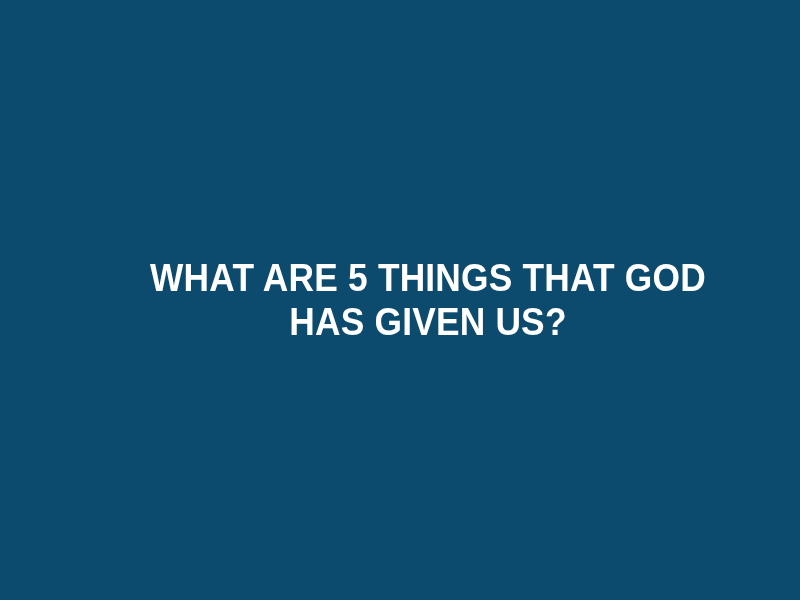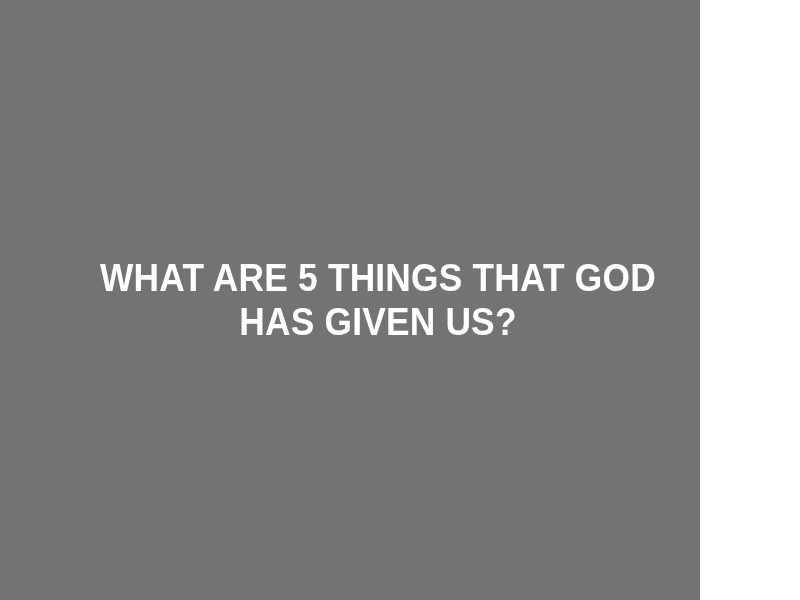--- a/index.html
+++ b/index.html
@@ -7,23 +7,23 @@
     padding: 0;
   }
   body {
     width: 800px;
     height: 600px;
     overflow: hidden;
     font-family: "Liberation Sans", sans-serif;
   }
   .title-card {
     position: relative;
-    width: 700px;
+    width: 800px;
     height: 600px;
-    background: #737373;
+    background: #0c4a6e;
     display: flex;
     align-items: center;
     justify-content: center;
     box-sizing: border-box;
     padding-left: 46px;
   }
   .title-block {
     width: 600px;
     margin-left: 10px;
     text-align: center;

